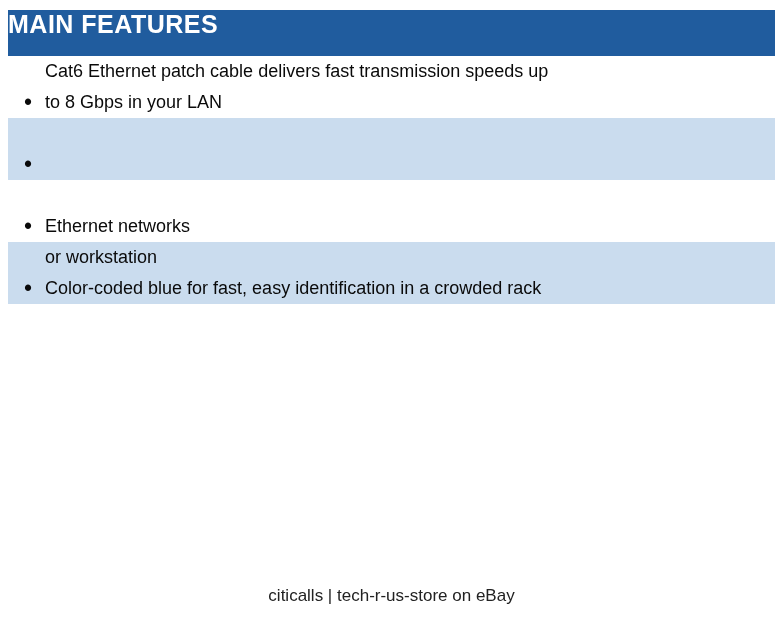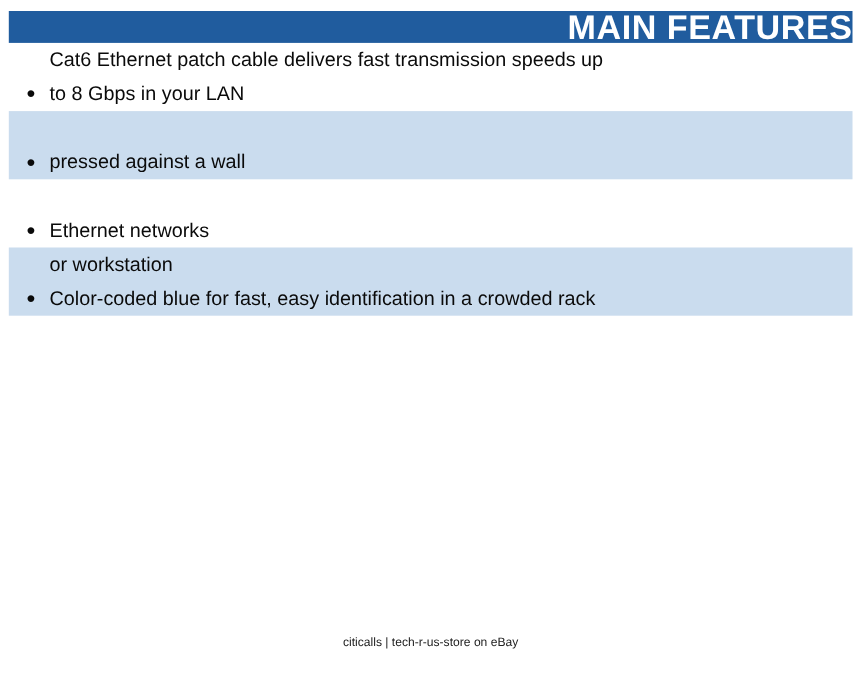--- a/index.html
+++ b/index.html
@@ -21,25 +21,25 @@
     position: relative;
     font-family: "Liberation Sans", sans-serif;
     overflow: hidden;
   }
   .content {
     margin: 10px 8px 0 8px;
   }
   .header-bar {
     background: var(--header-bg);
     color: var(--header-text);
-    height: 29px;
+    height: 46px;
     line-height: 29px;
-    text-align: right;
+    text-align: left;
     font-weight: bold;
-    font-size: 31px;
+    font-size: 25px;
     letter-spacing: 0.5px;
   }
   .features-list {
     margin: 0;
     padding: 0;
   }
   .feature {
     display: flex;
     align-items: flex-end;
     min-height: 62px;
@@ -61,23 +61,23 @@
     line-height: 31px;
     color: var(--body-text);
   }
   .feature-line {
     white-space: nowrap;
   }
   .footer {
     position: absolute;
     left: 0;
     right: 0;
-    bottom: 28px;
+    bottom: 12px;
     text-align: center;
-    font-size: 11px;
+    font-size: 17px;
     color: var(--footer-text);
   }
 </style>
 </head>
 <body>
 
 <div class="content">
 
   <div class="header-bar">MAIN FEATURES</div>
 
@@ -87,21 +87,20 @@
       <span class="bullet">•</span>
       <div class="feature-lines">
         <div class="feature-line">Cat6 Ethernet patch cable delivers fast transmission speeds up</div>
         <div class="feature-line">to 8 Gbps in your LAN</div>
       </div>
     </div>
 
     <div class="feature highlight">
       <span class="bullet">•</span>
       <div class="feature-lines">
-        <div class="feature-line">pressed against a wall</div>
       </div>
     </div>
 
     <div class="feature">
       <span class="bullet">•</span>
       <div class="feature-lines">
         <div class="feature-line">Ethernet networks</div>
       </div>
     </div>
 

